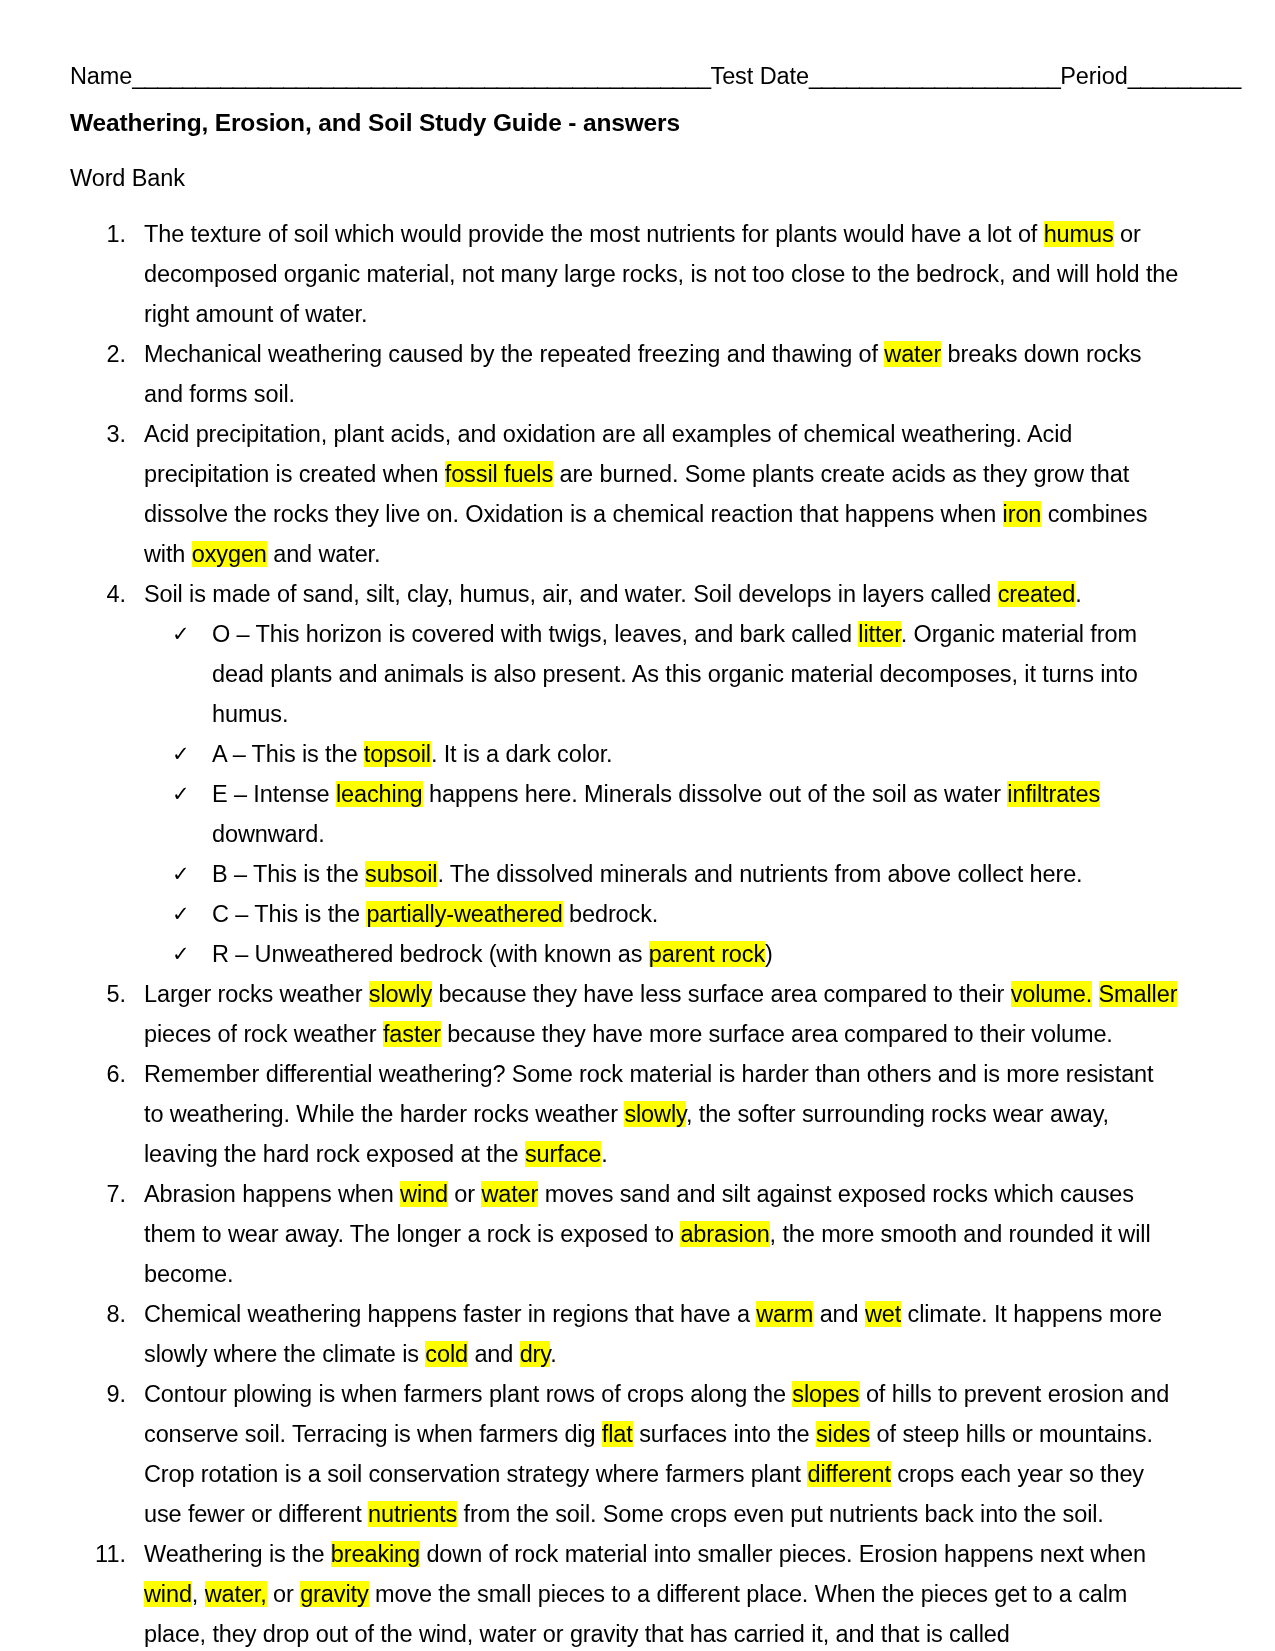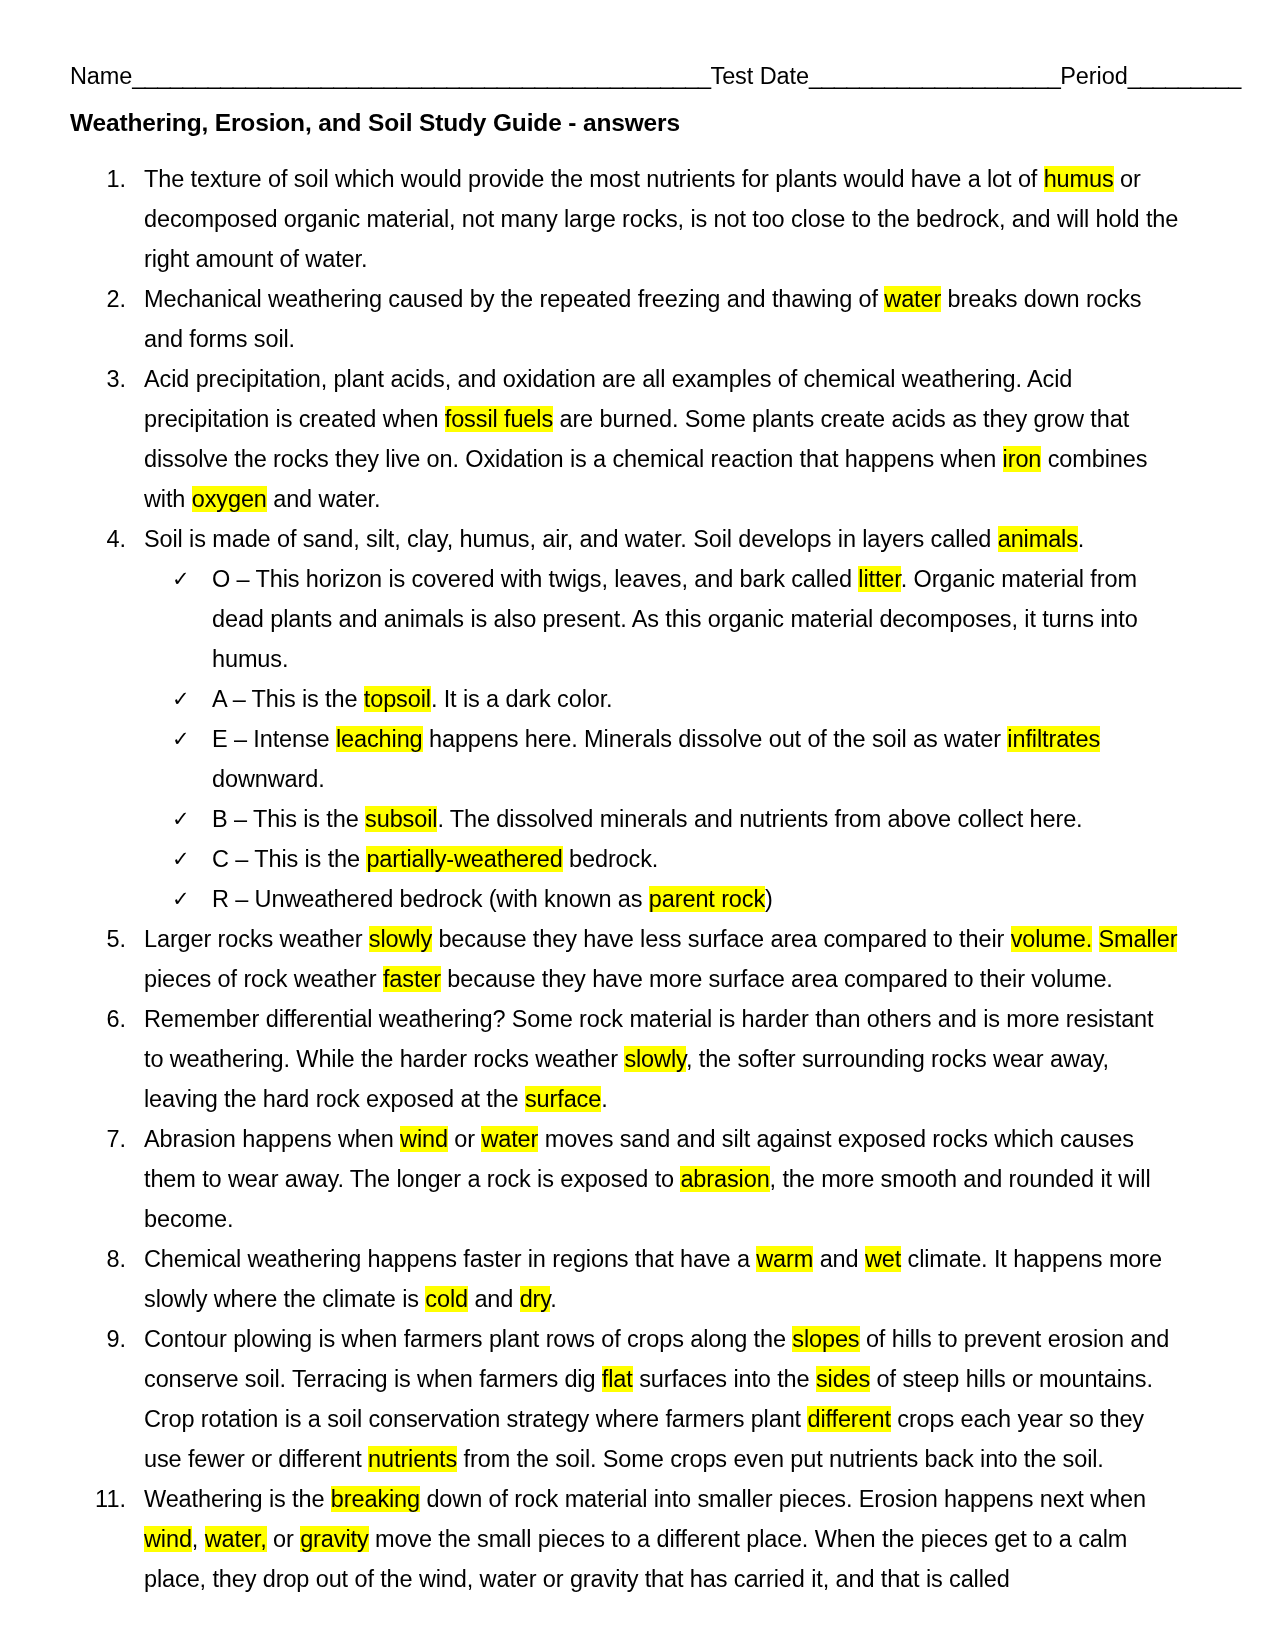--- a/index.html
+++ b/index.html
@@ -97,37 +97,38 @@
 <body>
 
 <div class="page">
 
   <div class="header-line">
     <span>Name</span><span class="rule">______________________________________________</span><span>Test Date</span><span class="rule">____________________</span><span>Period</span><span class="rule">_________</span>
   </div>
 
   <h1 class="doc-title">Weathering, Erosion, and Soil Study Guide - answers</h1>
 
+  <div class="word-bank">Word Bank</div>
 
   <ol class="main-list" id="main-list">
       <li>
         <span class="num">1.</span>
         <div class="para"><span>The texture of soil which would provide the most nutrients for plants would have a lot of </span><mark>humus</mark><span> or decomposed organic material, not many large rocks, is not too close to the bedrock, and will hold the right amount of water.</span></div>
       </li>
       <li>
         <span class="num">2.</span>
         <div class="para"><span>Mechanical weathering caused by the repeated freezing and thawing of </span><mark>water</mark><span> breaks down rocks and forms soil.</span></div>
       </li>
       <li>
         <span class="num">3.</span>
         <div class="para"><span>Acid precipitation, plant acids, and oxidation are all examples of chemical weathering.  Acid precipitation is created when </span><mark>fossil fuels</mark><span> are burned.  Some plants create acids as they grow that dissolve the rocks they live on.  Oxidation is a chemical reaction that happens when </span><mark>iron</mark><span> combines with </span><mark>oxygen</mark><span> and water.</span></div>
       </li>
       <li>
         <span class="num">4.</span>
-        <div class="para"><span>Soil is made of sand, silt, clay, humus, air, and water.  Soil develops in layers called </span><mark>animals</mark><span>.</span></div>
+        <div class="para"><span>Soil is made of sand, silt, clay, humus, air, and water.  Soil develops in layers called </span><mark>created</mark><span>.</span></div>
         <ul class="sub-list">
           <li>
             <span class="check">✓</span>
             <div class="para"><span>O – This horizon is covered with twigs, leaves, and bark called </span><mark>litter</mark><span>.  Organic material from dead plants and animals is also present.  As this organic material decomposes, it turns into humus.</span></div>
           </li>
           <li>
             <span class="check">✓</span>
             <div class="para"><span>A – This is the </span><mark>topsoil</mark><span>.  It is a dark color.</span></div>
           </li>
           <li>

